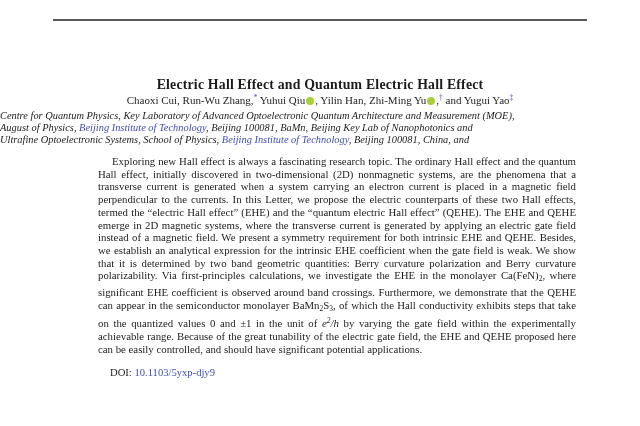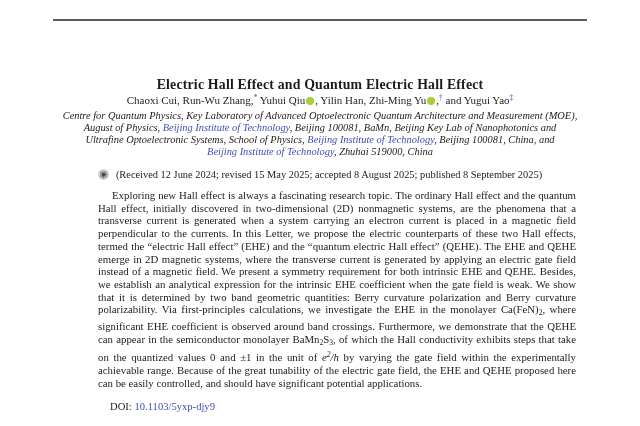--- a/index.html
+++ b/index.html
@@ -16,21 +16,21 @@
     padding-top:14px;
     position:relative;overflow:hidden;background:#fff;
   }
   .header-line{text-align:center;font-size:12.5px;letter-spacing:.4px;white-space:nowrap;}
   .rule{height:2px;background:var(--rule);margin:5px 53px 0 53px;}
   .title{
     text-align:center;font-size:13.8px;font-weight:bold;
     margin:56px 60px 0 60px;letter-spacing:.2px;
   }
   .authors{text-align:center;font-size:11px;margin-top:0;}
-  .affiliations{text-align:center;font-style:italic;font-size:10.4px;line-height:12px;margin-top:4px;color:#222;}
+  .affiliations{font-style:italic;font-size:10.4px;line-height:12px;margin-top:4px;color:#222;}
   .affil-line{white-space:nowrap;}
   .received-row{
     margin:11px 90px 0 90px;font-size:10.4px;
     display:flex;align-items:center;justify-content:center;gap:7px;
   }
   .crossmark{
     width:11px;height:11px;border-radius:50%;flex:0 0 auto;
     background:radial-gradient(circle at 50% 50%, #4a4a4a 0 2px, #9b9b9b 2px 4px, #d3d3d3 4px);
   }
   .abstract{
@@ -59,27 +59,22 @@
   <div class="rule"></div>
 
   <div class="title">Electric Hall Effect and Quantum Electric Hall Effect</div>
 
   <div class="authors"><span class="seg-plain">Chaoxi Cui, Run-Wu Zhang,</span><span class="seg-suplink">*</span><span class="seg-plain"> Yuhui Qiu</span><span class="seg-orcid"></span><span class="seg-plain">, Yilin Han, Zhi-Ming Yu</span><span class="seg-orcid"></span><span class="seg-plain">,</span><span class="seg-suplink">†</span><span class="seg-plain"> and Yugui Yao</span><span class="seg-suplink">‡</span></div>
 
   <div class="affiliations">
     <div class="affil-line"><span class="seg-plain">Centre for Quantum Physics, Key Laboratory of Advanced Optoelectronic Quantum Architecture and Measurement (MOE),</span></div>
     <div class="affil-line"><span class="seg-plain">August of Physics, </span><span class="seg-link">Beijing Institute of Technology</span><span class="seg-plain">, Beijing 100081, BaMn, Beijing Key Lab of Nanophotonics and</span></div>
     <div class="affil-line"><span class="seg-plain">Ultrafine Optoelectronic Systems, School of Physics, </span><span class="seg-link">Beijing Institute of Technology</span><span class="seg-plain">, Beijing 100081, China, and</span></div>
-    <div class="affil-line"><span class="seg-link">Beijing Institute of Technology</span><span class="seg-plain">, Zhuhai 519000, China</span></div>
   </div>
 
-  <div class="received-row">
-    <span class="crossmark"></span>
-    <span>(Received 12 June 2024; revised 15 May 2025; accepted 8 August 2025; published 8 September 2025)</span>
-  </div>
 
   <div class="abstract"><span class="seg-plain">Exploring new Hall effect is always a fascinating research topic. The ordinary Hall effect and the quantum Hall effect, initially discovered in two-dimensional (2D) nonmagnetic systems, are the phenomena that a transverse current is generated when a system carrying an electron current is placed in a magnetic field perpendicular to the currents. In this Letter, we propose the electric counterparts of these two Hall effects, termed the “electric Hall effect” (EHE) and the “quantum electric Hall effect” (QEHE). The EHE and QEHE emerge in 2D magnetic systems, where the transverse current is generated by applying an electric gate field instead of a magnetic field. We present a symmetry requirement for both intrinsic EHE and QEHE. Besides, we establish an analytical expression for the intrinsic EHE coefficient when the gate field is weak. We show that it is determined by two band geometric quantities: Berry curvature polarization and Berry curvature polarizability. Via first-principles calculations, we investigate the EHE in the monolayer Ca(FeN)</span><span class="seg-sub">2</span><span class="seg-plain">, where significant EHE coefficient is observed around band crossings. Furthermore, we demonstrate that the QEHE can appear in the semiconductor monolayer BaMn</span><span class="seg-sub">2</span><span class="seg-plain">S</span><span class="seg-sub">3</span><span class="seg-plain">, of which the Hall conductivity exhibits steps that take on the quantized values 0 and ±1 in the unit of </span><span class="seg-italic">e</span><span class="seg-italicsup">2</span><span class="seg-italic">/h</span><span class="seg-plain"> by varying the gate field within the experimentally achievable range. Because of the great tunability of the electric gate field, the EHE and QEHE proposed here can be easily controlled, and should have significant potential applications.</span></div>
 
   <div class="doi-line">
     <span>DOI:</span>
     <span class="doi-value">10.1103/5yxp-djy9</span>
   </div>
 
 </div>
 

